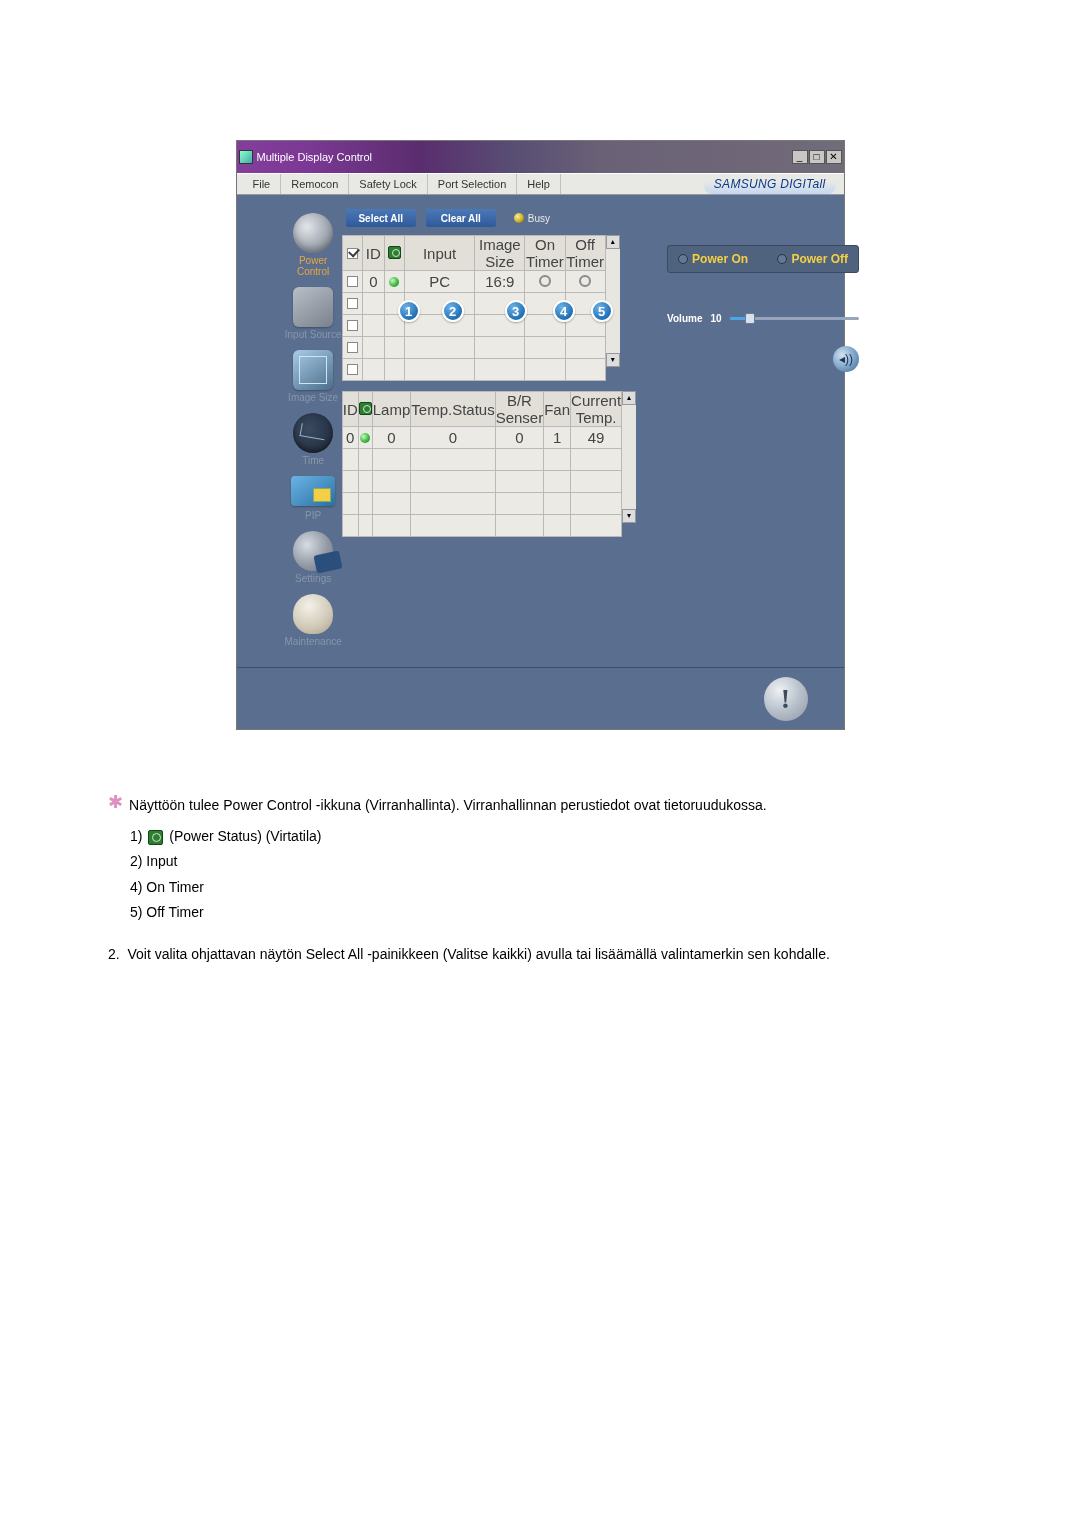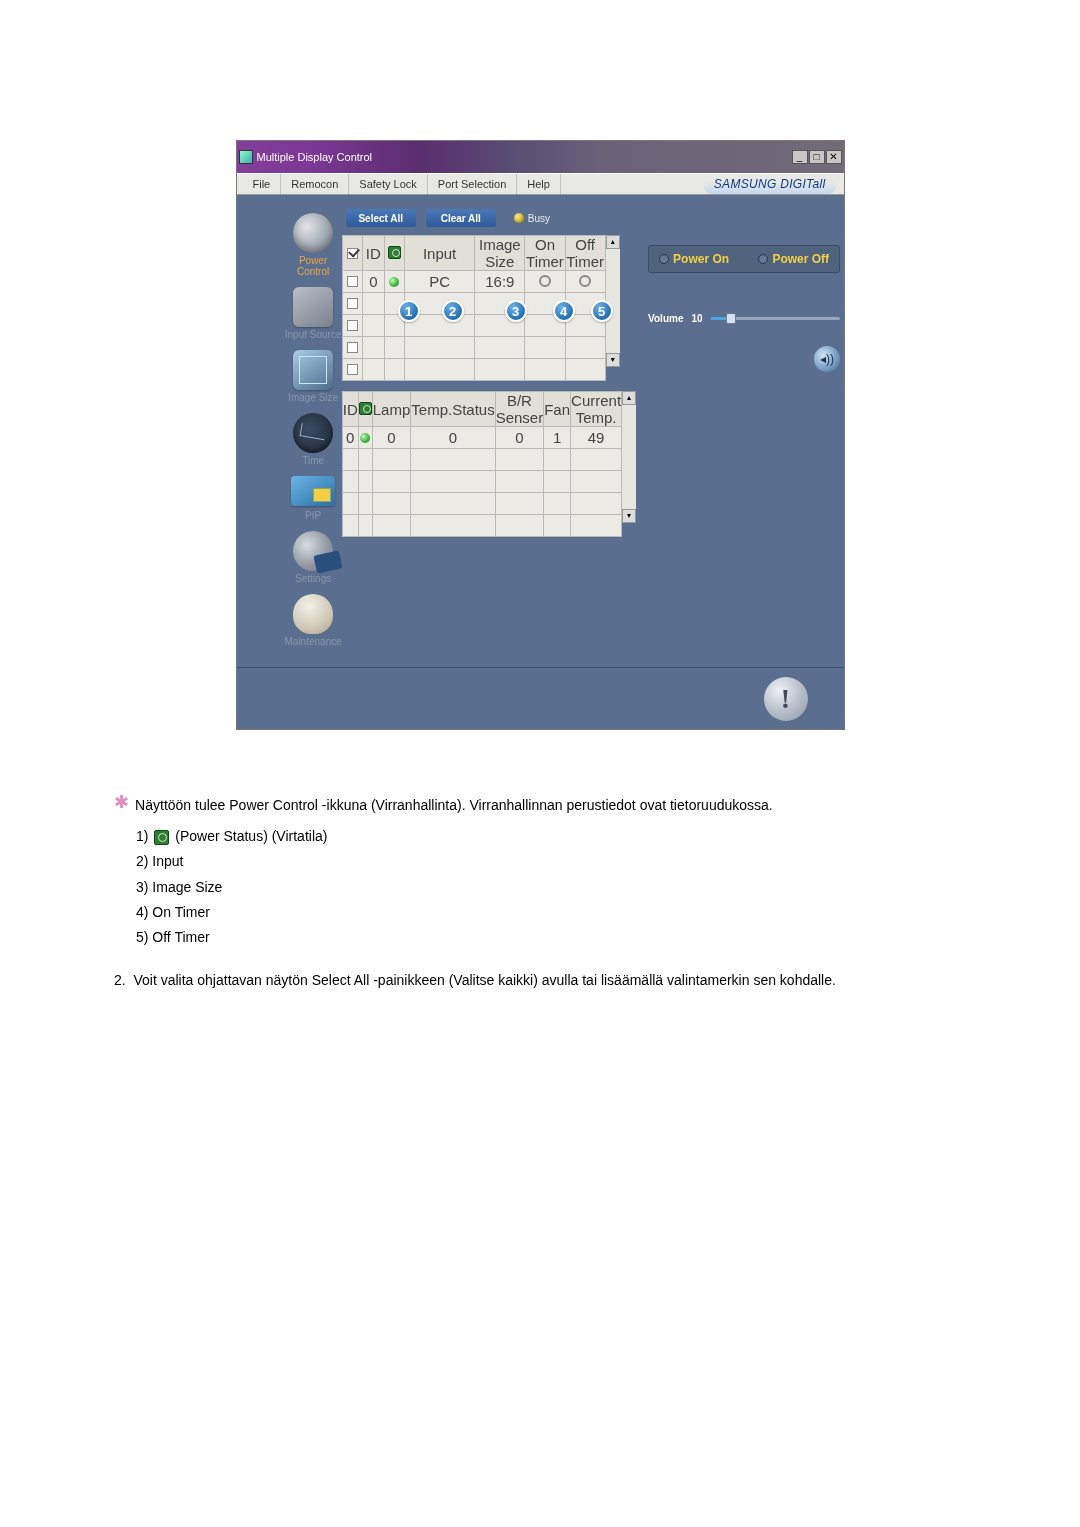--- a/index.html
+++ b/index.html
@@ -23,21 +23,21 @@
   .sbicon.sz::after{content:"";position:absolute;inset:6px;border:1px solid #cfe3f2;}
   .sbicon.tm{background:radial-gradient(circle at 40% 40%,#3a4a60,#1c2636);border-radius:50%;box-shadow:inset 0 -3px 5px rgba(0,0,0,.4);}
   .sbicon.tm::after{content:"";position:absolute;top:50%;left:50%;width:60%;height:30%;border-left:1px solid #9fb0c5;border-bottom:1px solid #9fb0c5;transform:translate(-50%,-60%) rotate(10deg);}
   .sbicon.pp{width:44px;height:30px;margin-bottom:4px;background:linear-gradient(145deg,#6ab4e6,#2b6fa3);border-radius:4px;box-shadow:0 1px 2px rgba(0,0,0,.3);position:relative;}
   .sbicon.pp::after{content:"";position:absolute;right:4px;bottom:4px;width:16px;height:12px;background:#f3cf46;border:1px solid #8a6;}
   .sbicon.st{background:radial-gradient(circle at 35% 35%,#d8dce2 0%,#939aa6 55%,#6c7480 100%);border-radius:50%;}
   .sbicon.st::after{content:"";position:absolute;top:55%;left:55%;width:26px;height:18px;background:#2a4f7d;border-radius:3px;transform:rotate(-12deg);}
   .sbicon.mt{background:radial-gradient(circle at 40% 30%,#f4f1e8 0%,#cfc8b7 60%,#a69d86 100%);border-radius:50% 50% 45% 45%;}
   .sblabel{font-size:10px;color:#8796a9;}
   .sblabel.active{color:#e8a640;}
-  .main{flex:1;display:flex;}
+  .main{flex:1;display:flex;gap:19px;}
   .center{flex:1;padding-right:4px;}
   .toolbar{display:flex;align-items:center;gap:10px;margin:4px 0 8px 4px;}
   .btn{width:70px;height:18px;font-size:10px;font-weight:700;color:#fff;border:none;background:linear-gradient(180deg,#4b78b6,#2f5a9a);border-radius:2px;cursor:pointer;}
   .busy{color:#e8e8e8;font-size:10px;display:flex;align-items:center;gap:4px;margin-left:8px;}
   .led{width:10px;height:10px;border-radius:50%;display:inline-block;}
   .led.y{background:radial-gradient(circle at 35% 35%,#f6f0a5,#d4b628,#7a6606);}
   .led.g{background:radial-gradient(circle at 35% 35%,#c9f6c6,#4ac24a,#0e6d0e);}
   table{border-collapse:collapse;width:264px;font-size:15px;color:#444;}
   th,td{border:1px solid #b9b9b9;text-align:center;height:22px;background:#eceae4;padding:0;}
   th{background:#e1dfd8;font-weight:400;}
@@ -59,21 +59,21 @@
   .rad .dot{width:10px;height:10px;border-radius:50%;border:1px solid #283549;background:#637892;margin-right:4px;}
   .volume{color:#fff;font-size:10px;font-weight:700;display:flex;align-items:center;gap:8px;margin-bottom:22px;}
   .volbar{flex:1;height:3px;background:#97a6bb;border-radius:2px;position:relative;}
   .volbar::before{content:"";position:absolute;left:0;top:0;height:100%;width:12%;background:#4aa6e6;border-radius:2px;}
   .volbar .thumb{position:absolute;left:12%;top:-4px;width:10px;height:11px;background:#d8e2ee;border:1px solid #6b7b91;border-radius:2px;}
   .spk{width:26px;height:26px;border-radius:50%;background:radial-gradient(circle at 35% 35%,#d1e3f2,#79a1c7 55%,#406288 100%);display:flex;align-items:center;justify-content:center;color:#203650;font-size:12px;margin-left:auto;}
   .bottomstrip{height:62px;background:#5a6f8f;border-top:1px solid #3c4f69;display:flex;align-items:center;justify-content:flex-end;padding-right:36px;}
   .notif{width:44px;height:44px;border-radius:50%;background:radial-gradient(circle at 35% 30%,#eef1f4,#b7c0cb 50%,#8d97a4 100%);display:flex;align-items:center;justify-content:center;color:#3d4a5a;font-size:28px;font-weight:700;font-family:Georgia,serif;}
   .callouts{position:absolute;left:100px;top:128px;width:420px;height:1px;pointer-events:none;}
   .call{position:absolute;width:22px;height:22px;border-radius:50%;background:radial-gradient(circle at 35% 30%,#6fb2e8,#1f6fb4 70%);color:#fff;font-size:13px;font-weight:700;display:flex;align-items:center;justify-content:center;border:2px solid #fff;box-shadow:0 1px 2px rgba(0,0,0,.3);}
-  .doc{margin:0 0 0 24px;font-size:14px;line-height:1.6;}
+  .doc{margin:0 0 0 18px;font-size:14px;line-height:1.6;}
   .star{color:#e08fc0;font-size:18px;margin-right:6px;position:relative;top:-2px;font-style:normal;}
   .doc ol{list-style:none;margin:6px 0 20px 22px;}
   .doc ol li{margin:3px 0;}
   .pbadge{display:inline-block;width:15px;height:15px;background:#2e7d32;border:1px solid #0d4a14;border-radius:2px;position:relative;vertical-align:middle;margin:0 2px;}
   .pbadge::after{content:"";position:absolute;left:3px;top:2px;width:7px;height:7px;border:1px solid #cfe8cf;border-radius:50%;}
 </style>
 </head>
 <body>
 
 <div class="page">
@@ -310,20 +310,19 @@
     <div class="call" style="left:254px;top:31px;">5</div>
   </div>
 
 </div>
 
 <div class="doc">
   <p><i class="star">✱</i><span>Näyttöön tulee Power Control -ikkuna (Virranhallinta). Virranhallinnan perustiedot ovat tietoruudukossa.</span></p>
   <ol>
     <li>1) <span class="pbadge"></span><span> (Power Status) (Virtatila)</span></li>
     <li>2) <span>Input</span></li>
-    <li>3) <span>Image Size</span></li>
     <li>4) <span>On Timer</span></li>
     <li>5) <span>Off Timer</span></li>
   </ol>
   <p><span>2.</span>&nbsp;&nbsp;<span>Voit valita ohjattavan näytön Select All -painikkeen (Valitse kaikki) avulla tai lisäämällä valintamerkin sen kohdalle.</span></p>
 </div>
 
 </div>
 
 </body></html>

